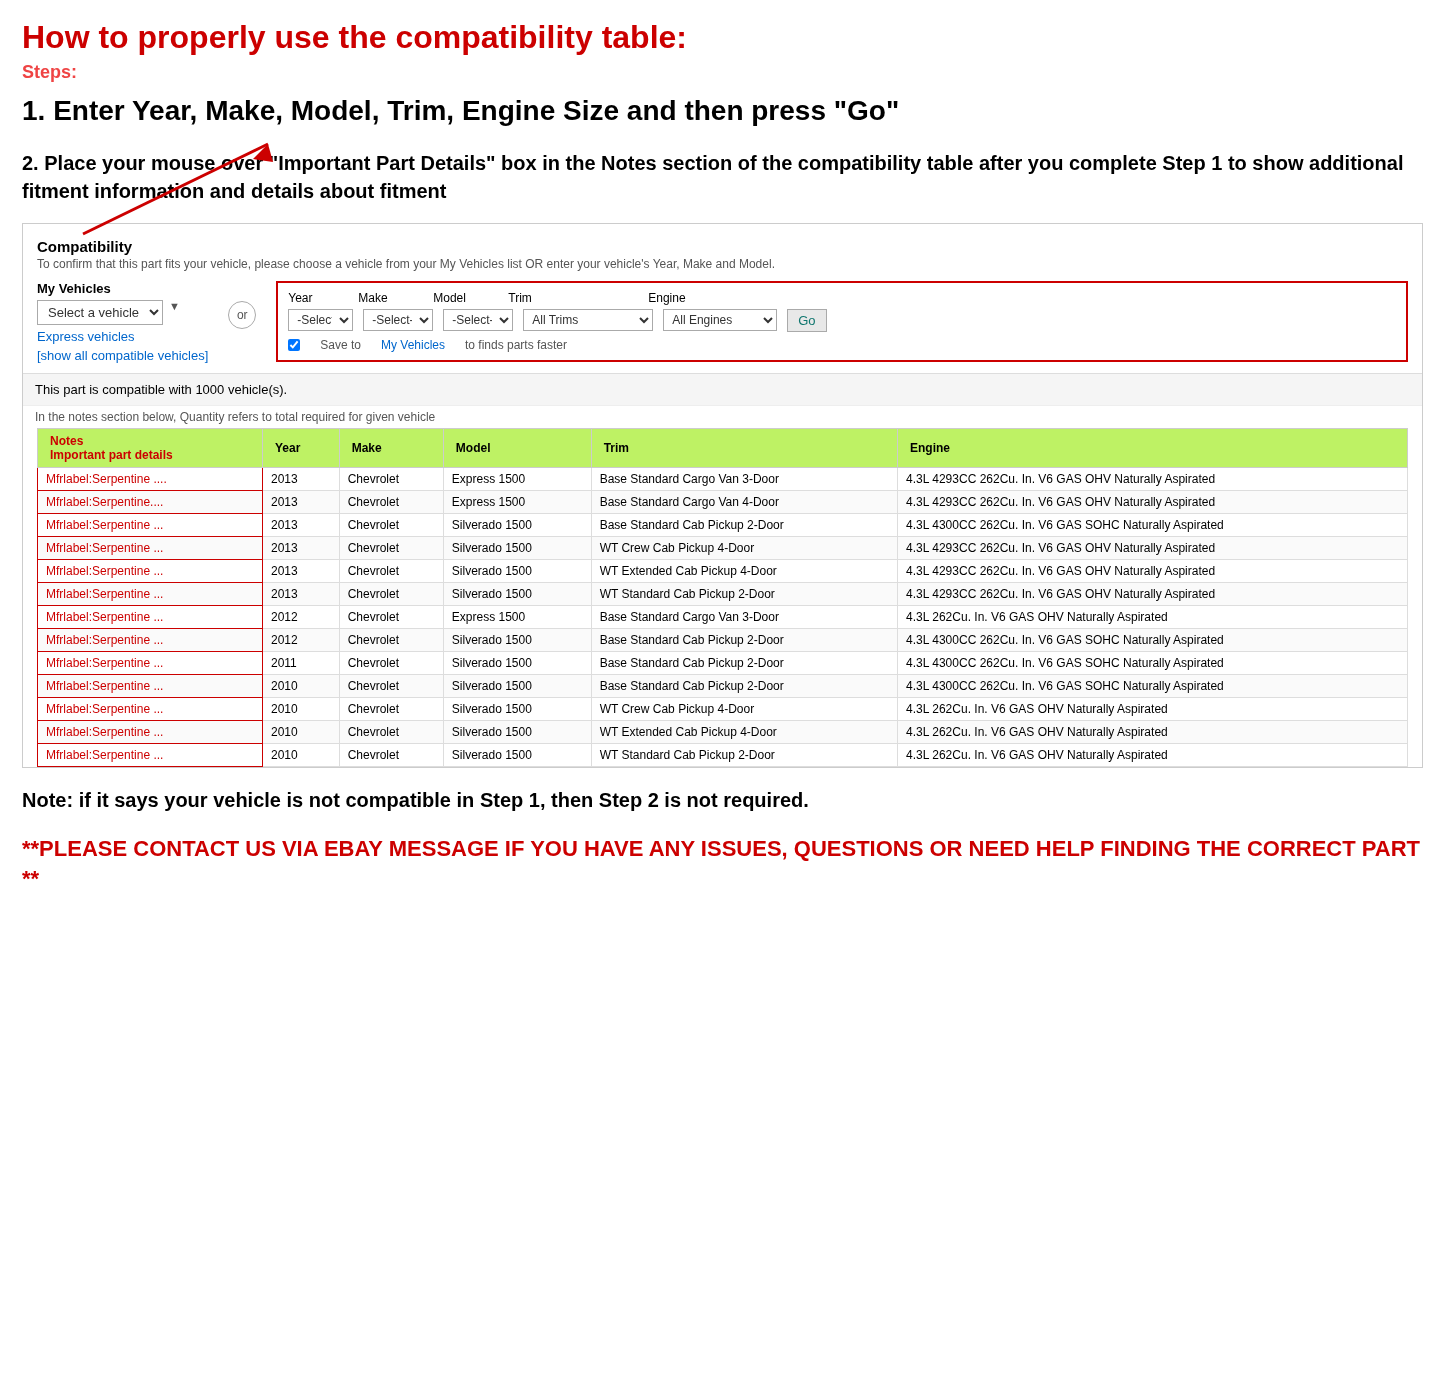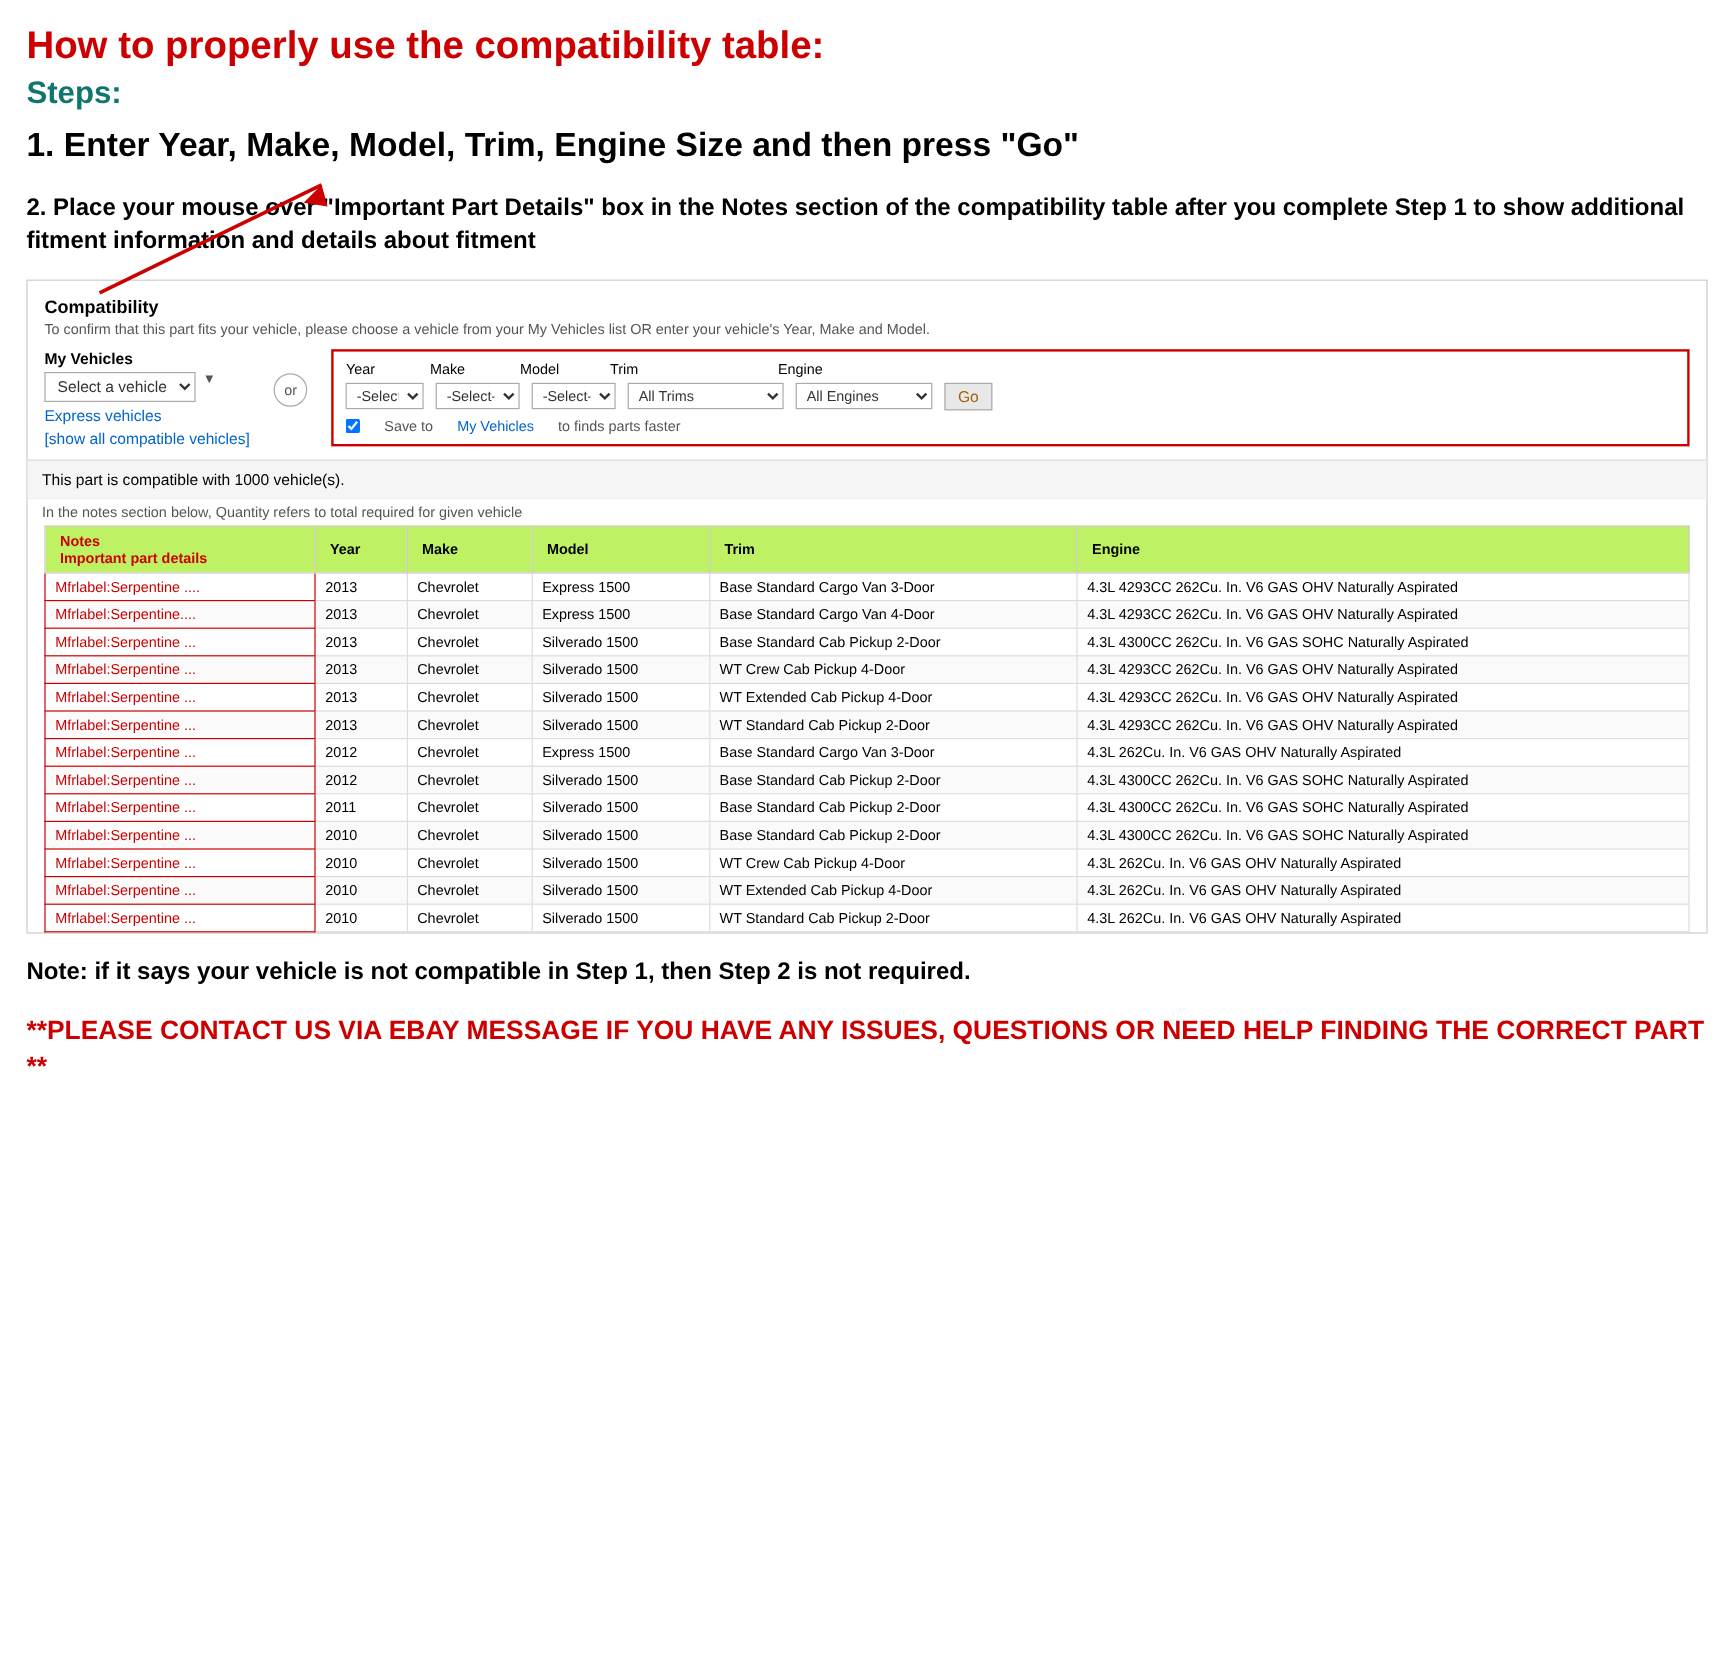--- a/index.html
+++ b/index.html
@@ -12,23 +12,23 @@
 
     .main-title {
       color: #cc0000;
       font-size: 32px;
       font-weight: bold;
       margin-bottom: 6px;
       line-height: 1.2;
     }
 
     .steps-heading {
-      font-size: 26px;
-      font-weight: bold;
-      color: #0f766e;
+      font-size: 18px;
+      font-weight: bold;
+      color: #ef4444;
       margin-bottom: 8px;
     }
 
     .step-text {
       font-size: 28px;
       font-weight: bold;
       color: #000;
       margin-bottom: 18px;
       line-height: 1.4;
     }
@@ -176,21 +176,21 @@
     .ymm-select.model { width: 70px; }
     .ymm-select.trim { width: 130px; }
     .ymm-select.engine { width: 114px; }
 
     .go-button {
       background: #e8e8e8;
       border: 1px solid #aaa;
       padding: 3px 10px;
       font-size: 13px;
       cursor: pointer;
-      color: #a16207;
+      color: #0f766e;
     }
 
     .save-row {
       font-size: 12px;
       color: #555;
       display: flex;
       align-items: center;
       gap: 20px;
     }
 

